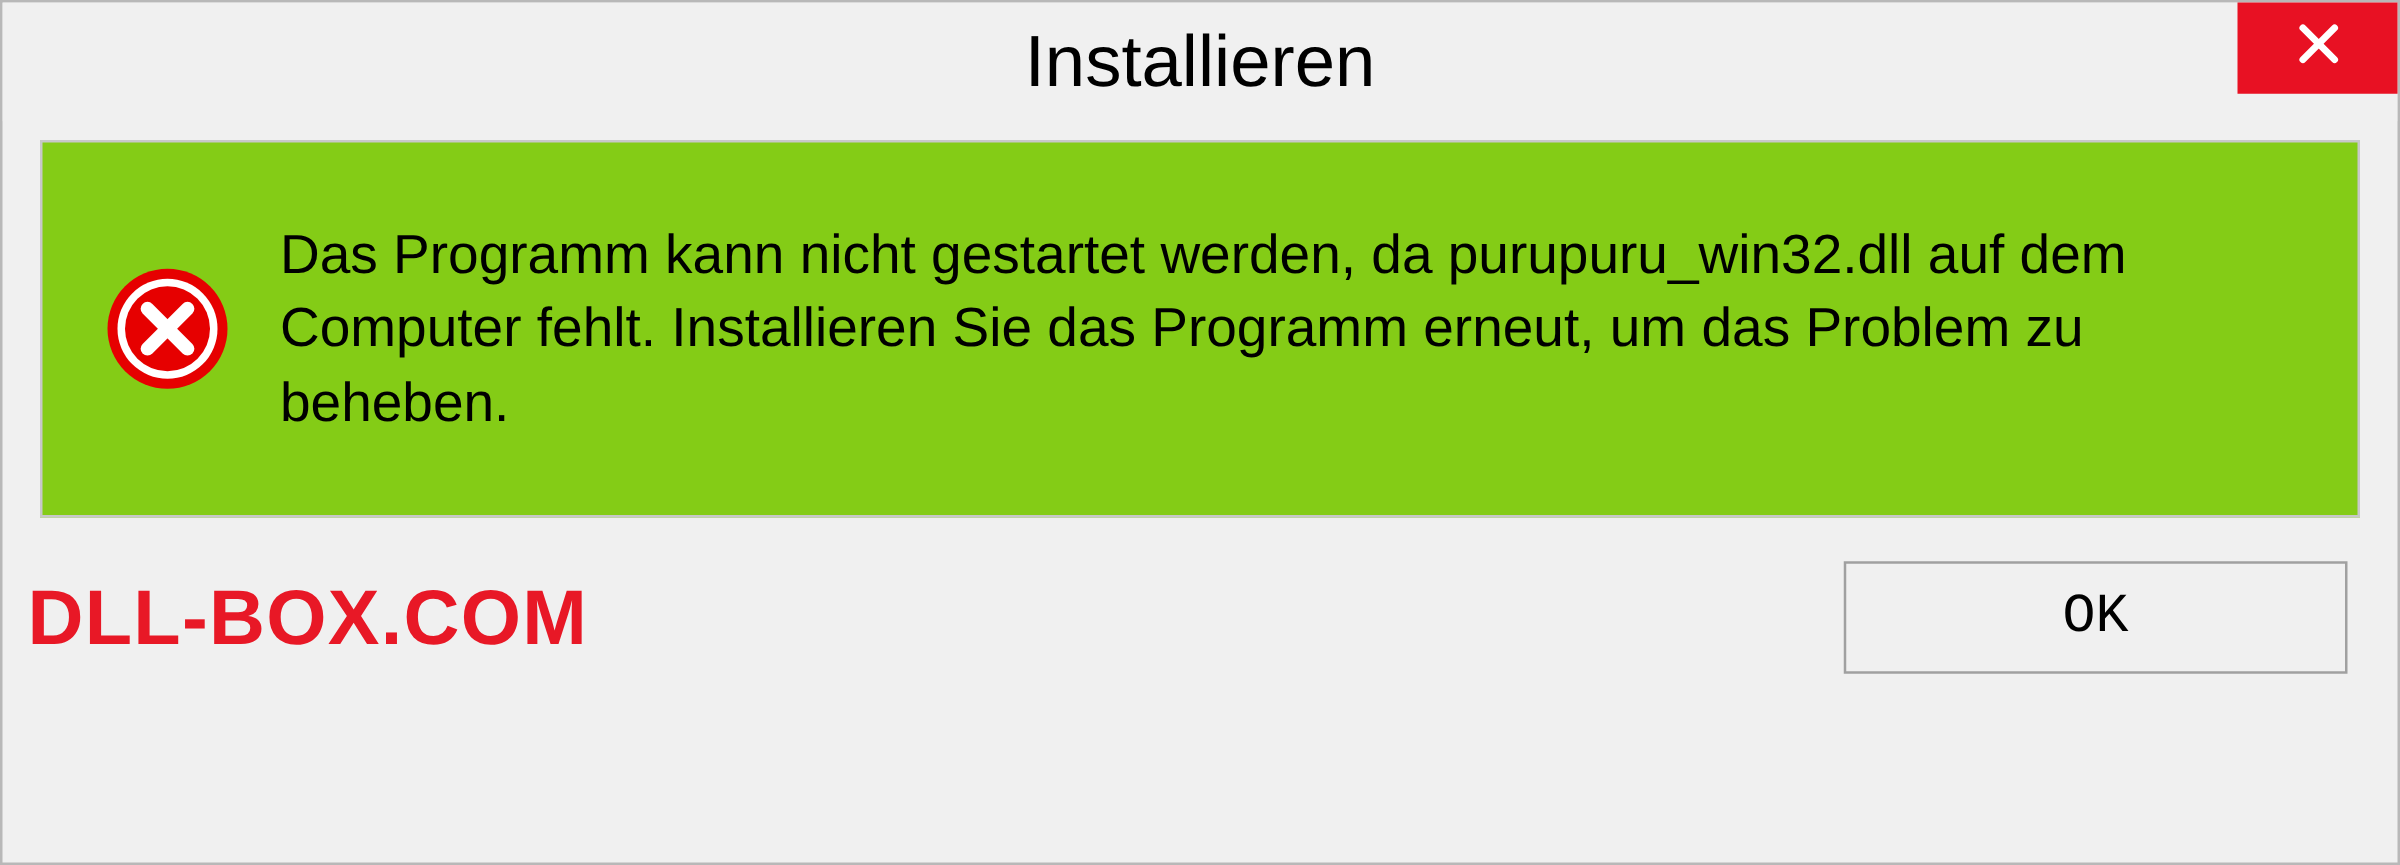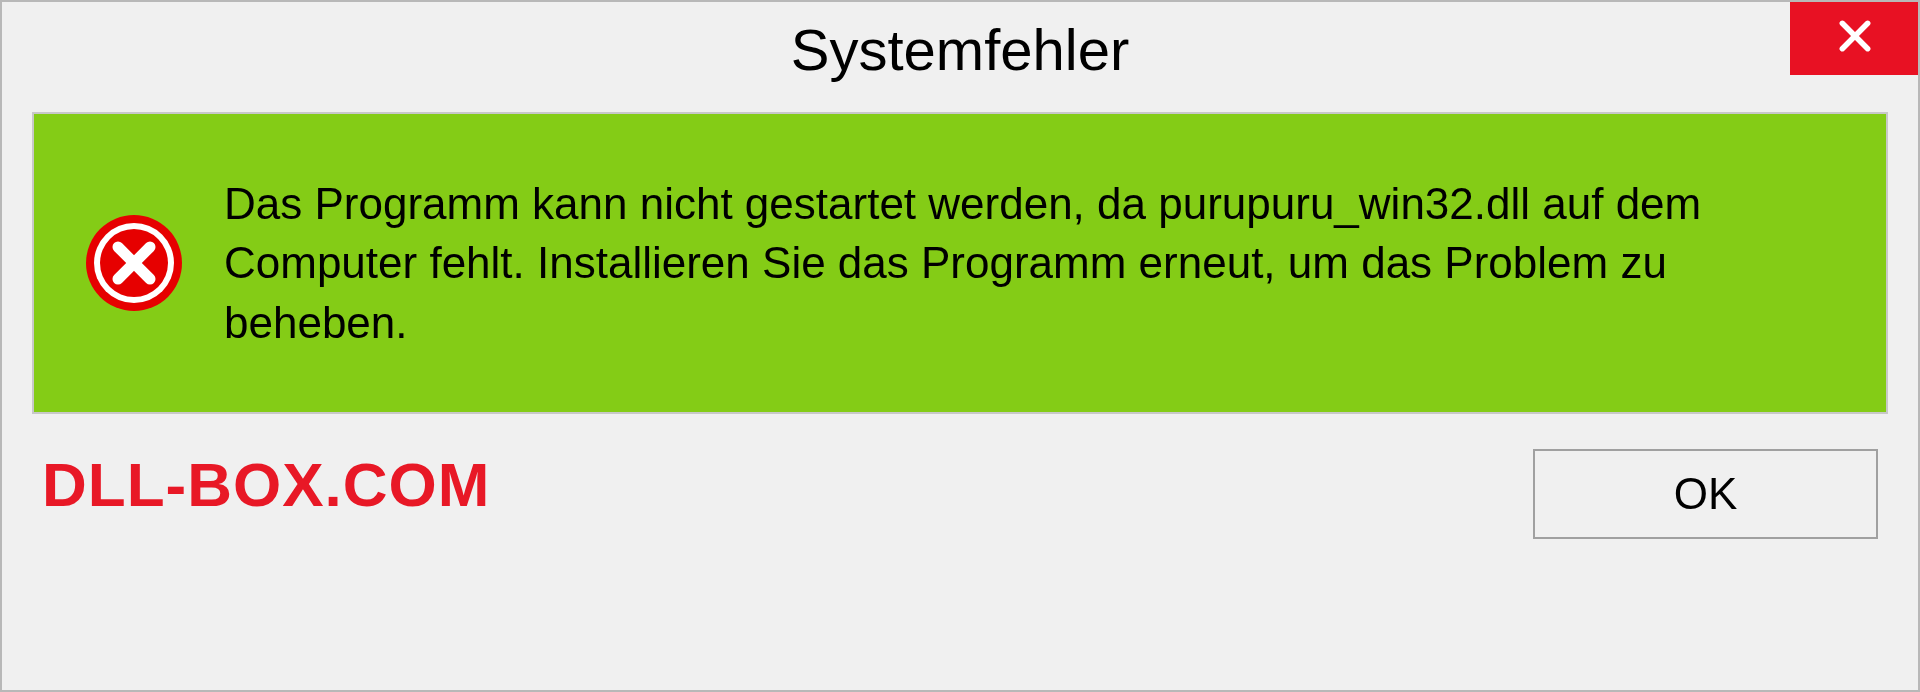--- a/index.html
+++ b/index.html
@@ -60,50 +60,51 @@
       height: 100px;
     }
     .message {
       font-size: 44px;
       line-height: 1.35;
       color: #000;
       font-weight: 400;
     }
     .footer {
       display: flex;
+      align-items: center;
       justify-content: space-between;
-      padding: 20px 40px 30px 40px;
+      padding: 20px 40px 30px 20px;
       gap: 35px;
     }
     .watermark {
       font-size: 62px;
       font-weight: 900;
       color: #e81826;
       letter-spacing: 1px;
       font-family: Arial, sans-serif;
     }
     .ok-btn {
-      width: 345px;
+      width: 403px;
       height: 90px;
       background: #f0f0f0;
       border: 2px solid #a0a0a0;
       font-size: 44px;
-      font-family: Liberation Sans, sans-serif;
+      font-family: Liberation Mono, monospace;
       color: #000;
       cursor: pointer;
       display: flex;
       align-items: center;
       justify-content: center;
     }
   </style>
 </head>
 <body>
 
 <div class="titlebar">
-  <div class="title">Systemfehler</div>
+  <div class="title">Installieren</div>
   <div class="close-btn">
     <span>
       <svg viewBox="0 0 24 24" stroke="#fff" stroke-width="3.5" fill="none" stroke-linecap="round">
         <line x1="4" y1="4" x2="20" y2="20"></line>
         <line x1="20" y1="4" x2="4" y2="20"></line>
       </svg>
     </span>
   </div>
 </div>
 

